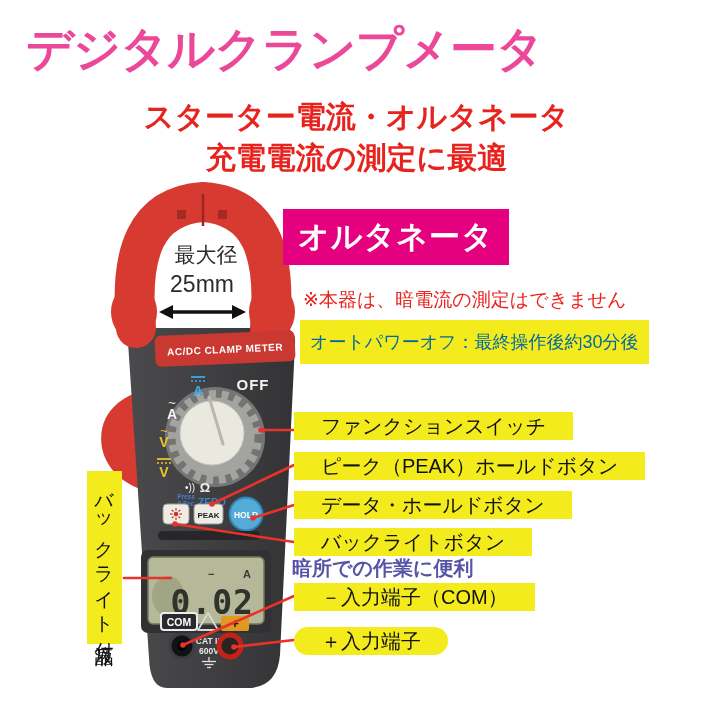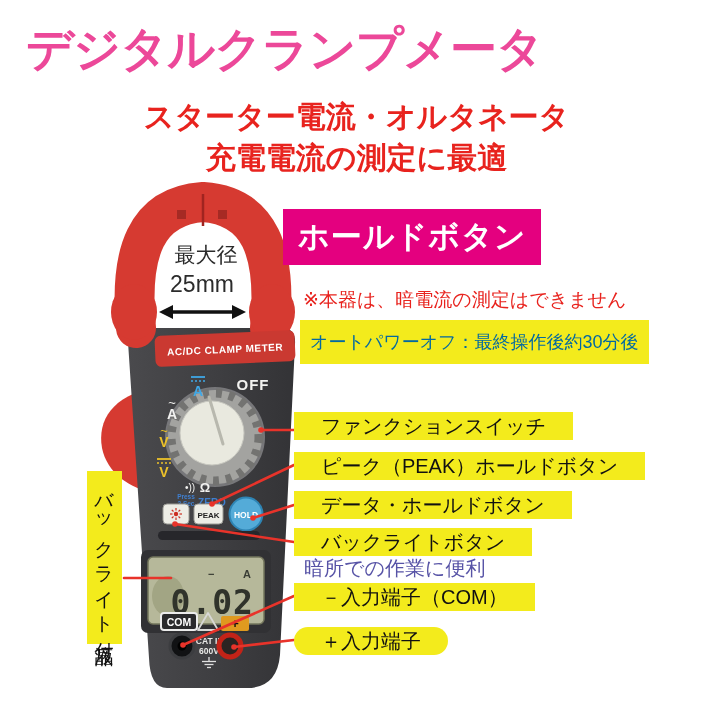--- a/index.html
+++ b/index.html
@@ -197,29 +197,29 @@
     </g>
   </svg>
 
   <div class="abs page-title">デジタルクランプメータ</div>
 
   <div class="abs subtitle">
     <div>スターター電流・オルタネータ</div>
     <div>充電電流の測定に最適</div>
   </div>
 
-  <div class="abs badge">ホールドボタン</div>
+  <div class="abs badge">オルタネータ</div>
 
   <div class="abs note">※本器は、暗電流の測定はできません</div>
 
   <div class="abs autopower">オートパワーオフ：最終操作後約30分後</div>
 
   <div class="abs ylabel" style="left:294px;top:412px;">ファンクションスイッチ</div>
   <div class="abs ylabel" style="left:294px;top:452px;">ピーク（PEAK）ホールドボタン</div>
   <div class="abs ylabel" style="left:294px;top:491px;text-align:center;">データ・ホールドボタン</div>
   <div class="abs ylabel" style="left:294px;top:528px;">バックライトボタン</div>
-  <div class="abs purple-note" style="left:304px;top:555px;">暗所での作業に便利</div>
+  <div class="abs purple-note" style="left:292px;top:555px;font-weight:bold;">暗所での作業に便利</div>
   <div class="abs ylabel" style="left:294px;top:583px;">－入力端子（COM）</div>
   <div class="abs ylabel" style="left:294px;top:627px;border-radius:14px;">＋入力端子</div>
 
   <div class="abs vlabel">バックライト付液晶</div>
 
 </div>
 
 </body></html>

